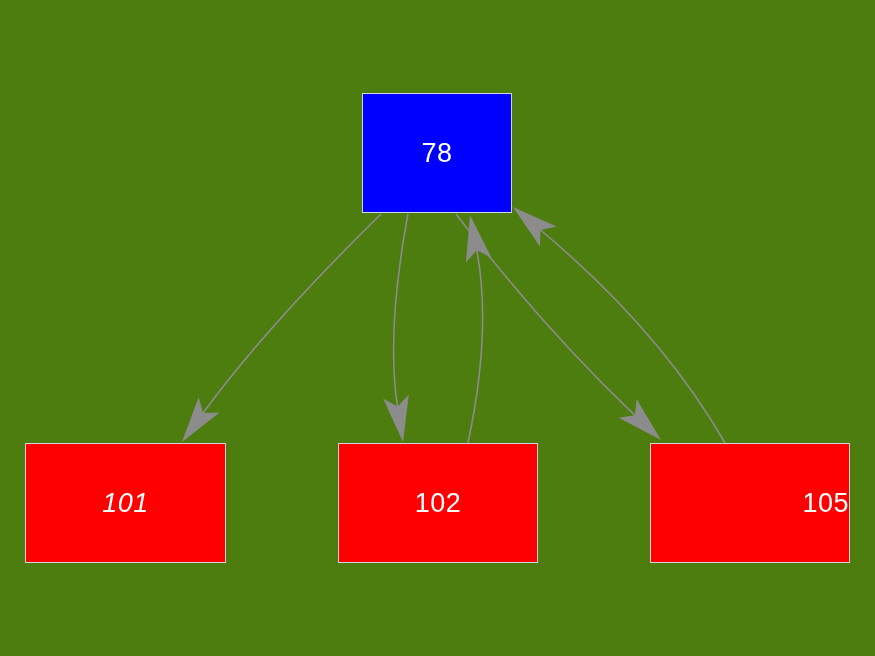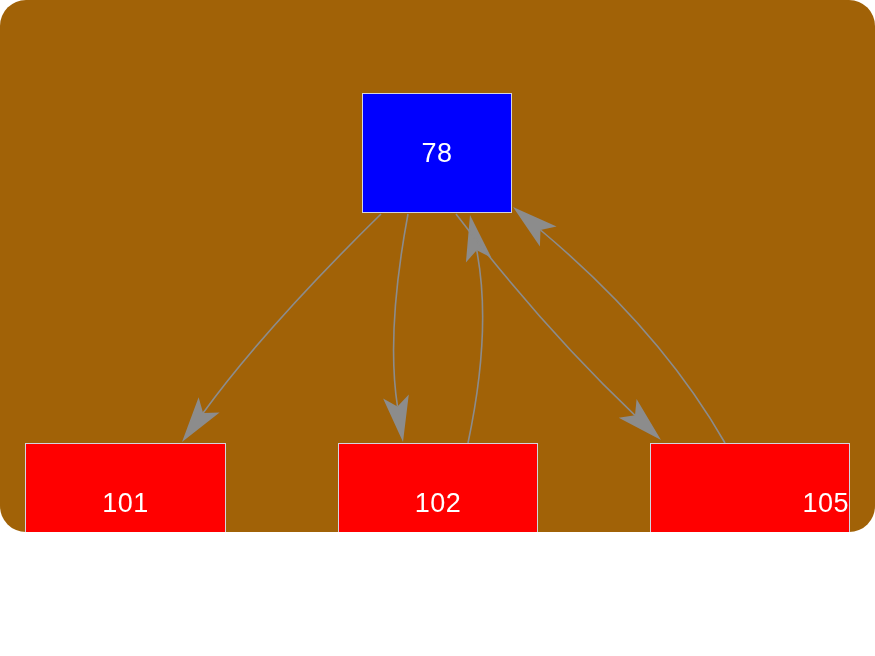--- a/index.html
+++ b/index.html
@@ -30,39 +30,39 @@
   .node-label {
     font-size: 27px;
     line-height: 1;
     letter-spacing: 0.5px;
     user-select: none;
   }
 </style>
 </head>
 <body>
 
-<div class="canvas" style="width: 875px; height: 532px; background: #a16207; border-radius: 26px;">
+<div class="canvas" style="width: 875px; height: 656px; background: #4d7c0f;">
   <svg class="edge-layer" xmlns="http://www.w3.org/2000/svg" width="875" height="656" viewBox="0 0 875 656">
       <path d="M 381 214 Q 265 328 203.1 413.0" fill="none" stroke="#8c8c8c" stroke-width="1.6"></path>
       <polygon points="182,442 219.6,412.5 203.1,413.0 198.6,397.2" fill="#8c8c8c"></polygon>
       <path d="M 408 214 Q 386 332 397.5 406.5" fill="none" stroke="#8c8c8c" stroke-width="1.6"></path>
       <polygon points="403,442 408.8,394.6 397.5,406.5 383.1,398.5" fill="#8c8c8c"></polygon>
       <path d="M 468 443 Q 492 330 476.7 250.2" fill="none" stroke="#8c8c8c" stroke-width="1.6"></path>
       <polygon points="470,215 465.9,262.6 476.7,250.2 491.4,257.7" fill="#8c8c8c"></polygon>
       <path d="M 456 214 Q 543 328 635.0 415.3" fill="none" stroke="#8c8c8c" stroke-width="1.6"></path>
       <polygon points="661,440 636.6,398.9 635.0,415.3 618.7,417.8" fill="#8c8c8c"></polygon>
       <path d="M 725 443 Q 661 331 540.5 230.0" fill="none" stroke="#8c8c8c" stroke-width="1.6"></path>
       <polygon points="513,207 539.9,246.5 540.5,230.0 556.6,226.6" fill="#8c8c8c"></polygon>
     </svg>
   <div>
       <div class="node" style="left: 362px; top: 93px; width: 150px; height: 120px; background: rgb(0, 0, 255);">
         <span class="node-label" style="color: rgb(255, 255, 255);">78</span>
       </div>
       <div class="node" style="left: 25px; top: 443px; width: 201px; height: 120px; background: rgb(255, 0, 0);">
-        <span class="node-label" style="color: rgb(255, 255, 255);">101</span>
+        <span class="node-label" style="color: rgb(255, 255, 255); font-style: italic;">101</span>
       </div>
       <div class="node" style="left: 338px; top: 443px; width: 200px; height: 120px; background: rgb(255, 0, 0); text-align: center;">
         <span class="node-label" style="color: rgb(255, 255, 255);">102</span>
       </div>
       <div class="node" style="left: 650px; top: 443px; width: 200px; height: 120px; background: rgb(255, 0, 0); justify-content: flex-end;">
         <span class="node-label" style="color: rgb(255, 255, 255);">105</span>
       </div>
     </div>
 </div>
 

